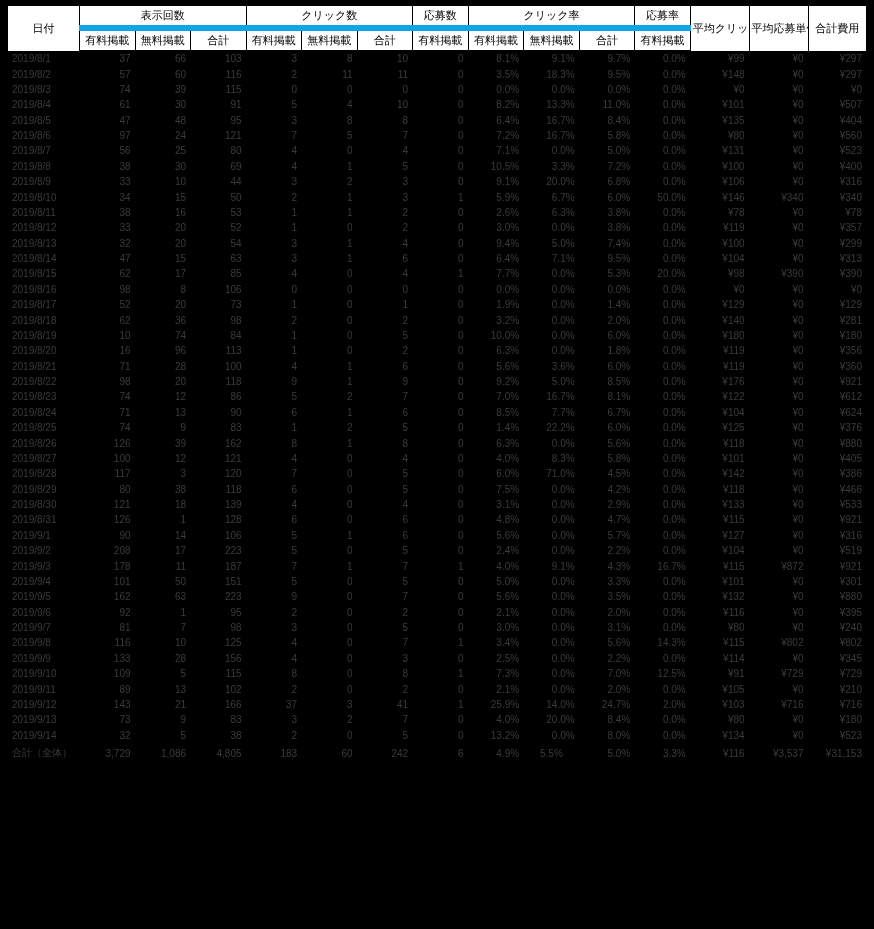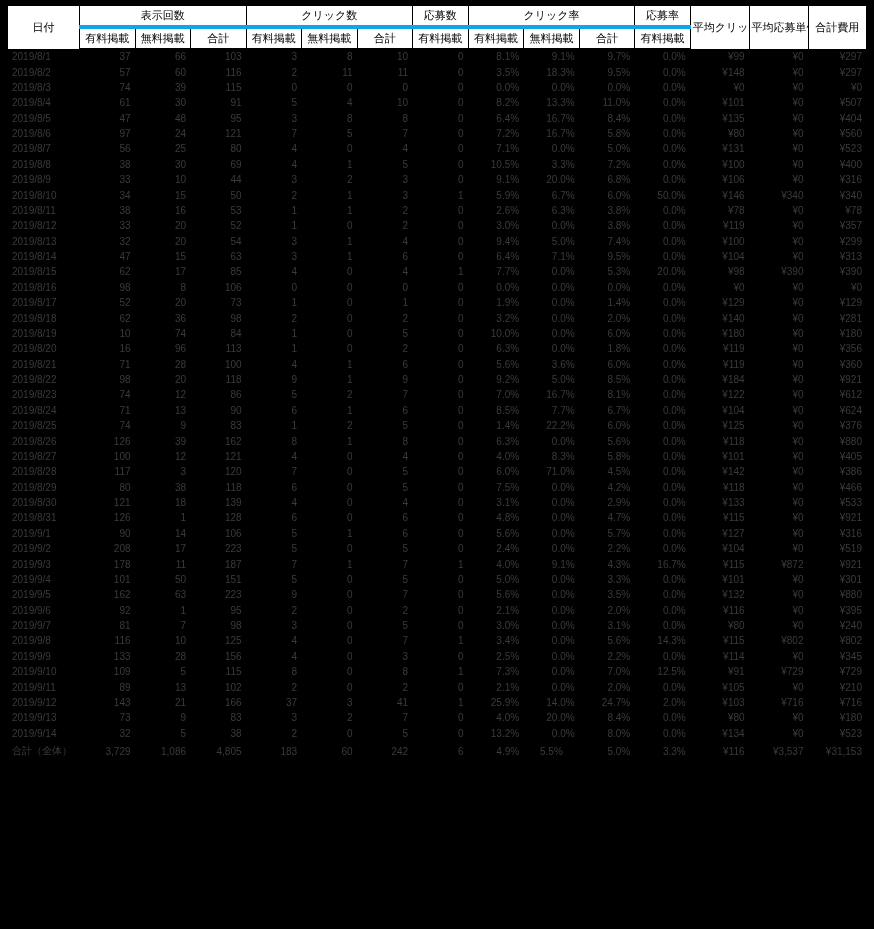--- a/index.html
+++ b/index.html
@@ -43,21 +43,21 @@
   
   .outer {
     border: 2px solid #000;
   }
   
   .bR  { border-right: 1px solid #000; }
   .bRD { border-right: 1px dotted #000; } 
   
   thead th { border-bottom: 1px solid #000; }
   thead tr.row1 th { border-bottom: none; }
-  thead tr.row1 th.grp { border-bottom: 4px solid #0ea5e9; }
+  thead tr.row1 th.grp { border-bottom: 6px solid #0ea5e9; }
   thead tr.row2 th { border-top: none; }
   .summary td { color:#3b3b3b; }
   .summary td.first { text-align:left; padding-left:4px;}
 </style>
 </head>
 <body>
 <div class="canvas">
 
 <table class="outer">
   <colgroup>
@@ -467,21 +467,21 @@
           <td class="bRD">20</td>
           <td class="bR">118</td>
           <td class="bRD">9</td>
           <td class="bRD">1</td>
           <td class="bR">9</td>
           <td class="bR">0</td>
           <td class="bRD">9.2%</td>
           <td class="bRD">5.0%</td>
           <td class="bR">8.5%</td>
           <td class="bR">0.0%</td>
-          <td class="bR">¥184</td>
+          <td class="bR">¥176</td>
           <td class="bR">¥0</td>
           <td>¥921</td>
         </tr>
         <tr>
           <td class="first bR">2019/8/23</td>
           <td class="bRD">74</td>
           <td class="bRD">12</td>
           <td class="bR">86</td>
           <td class="bRD">5</td>
           <td class="bRD">2</td>

